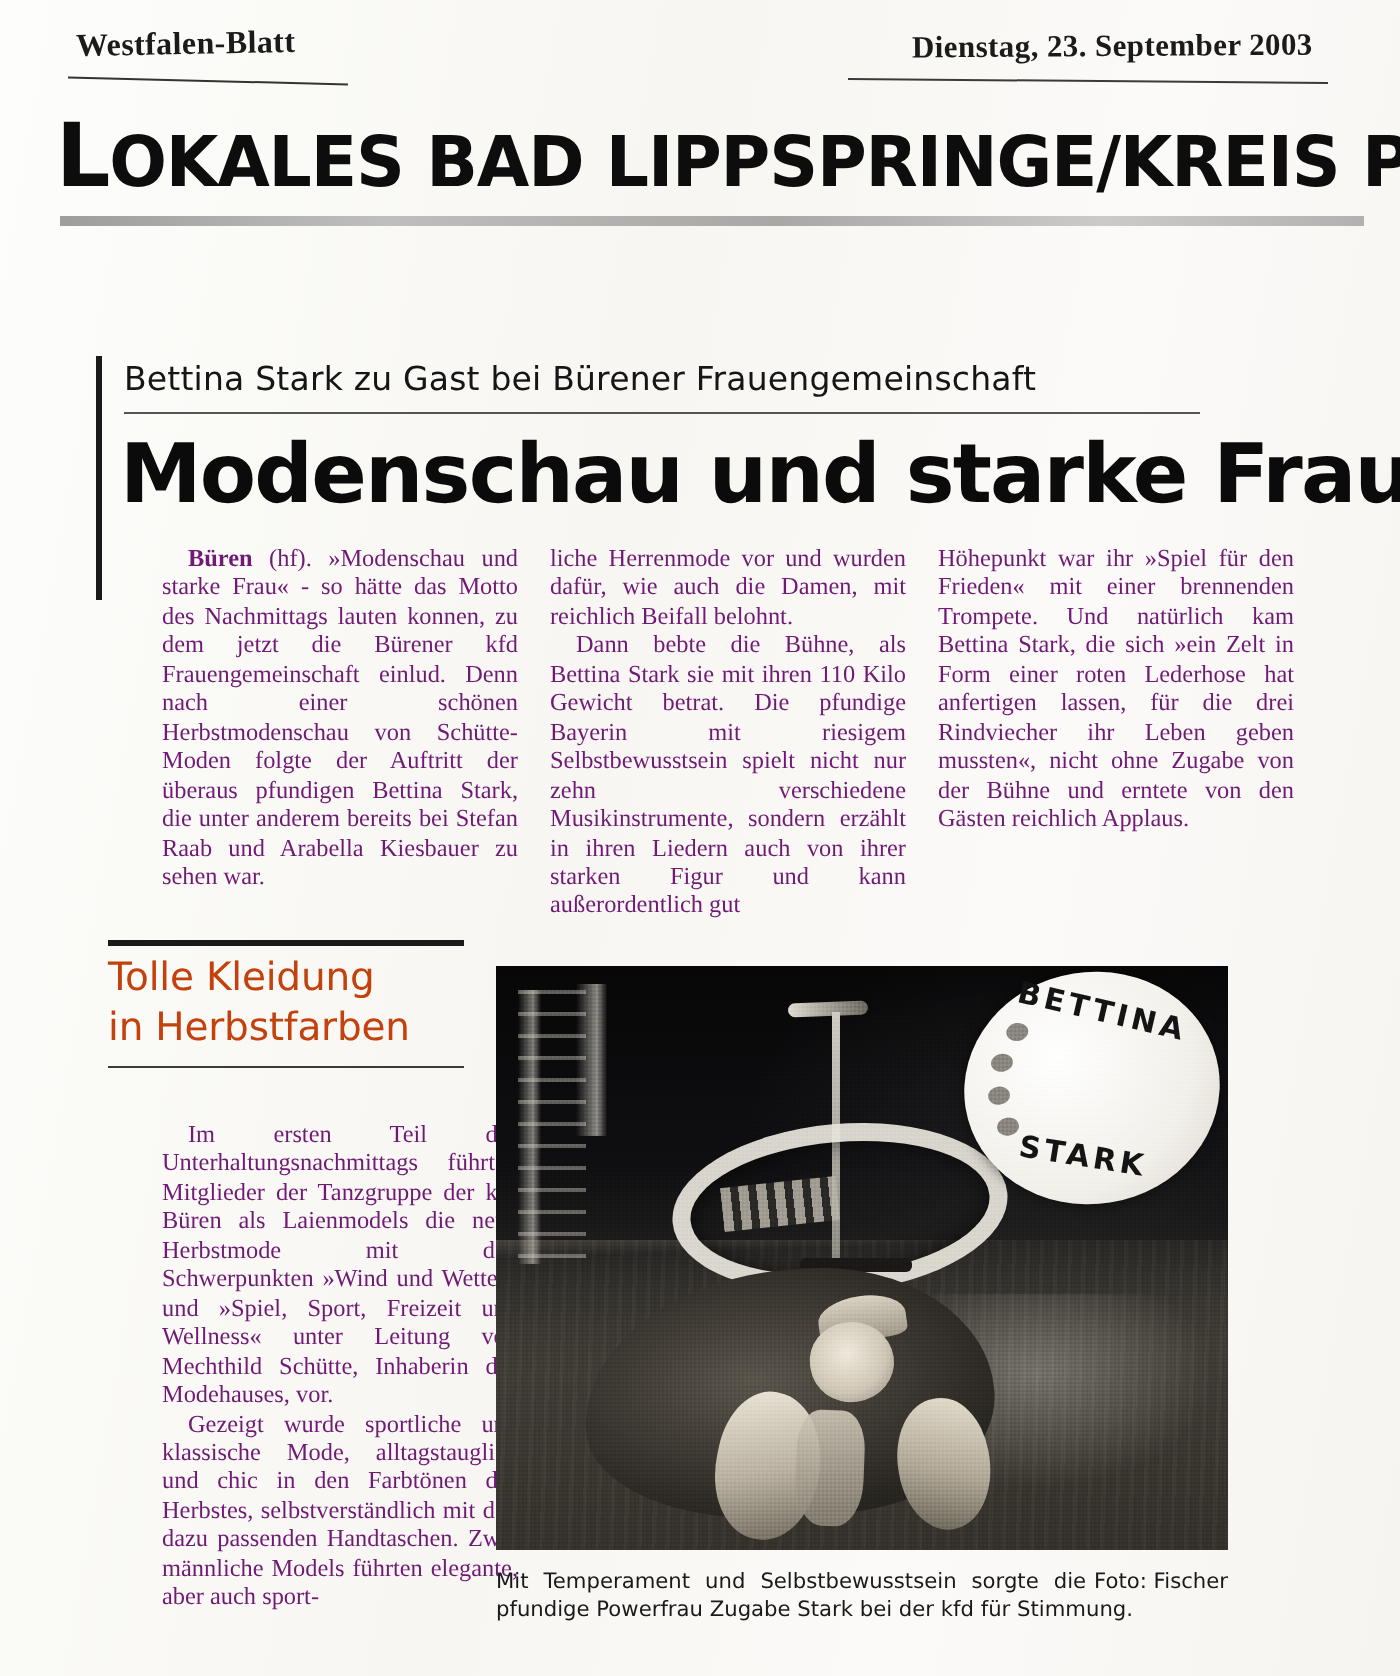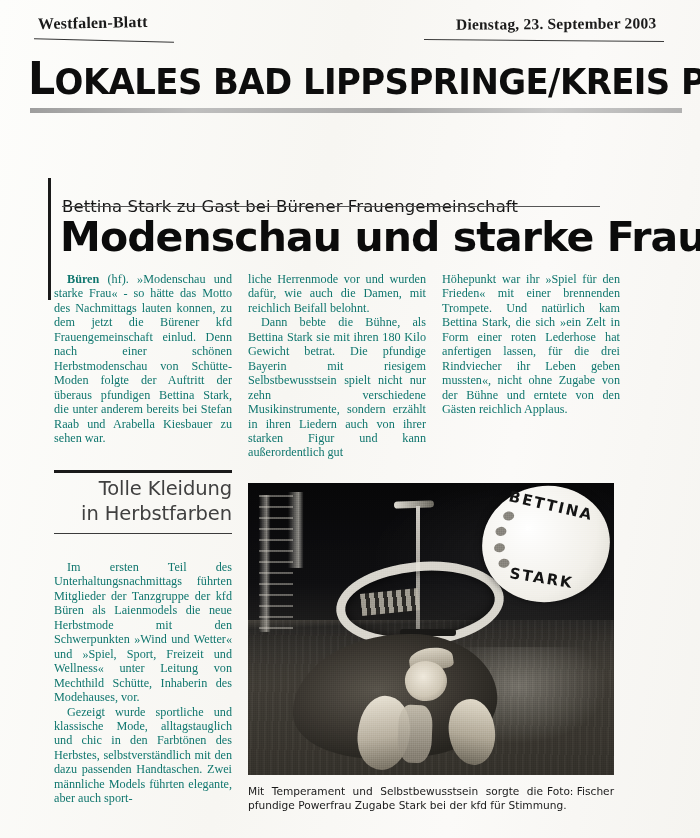--- a/index.html
+++ b/index.html
@@ -114,21 +114,20 @@
   }
   .kicker {
     position: absolute;
     left: 62px;
     top: 180px;
     font-family: "DejaVu Sans", sans-serif;
     font-size: 16.5px;
     letter-spacing: 0.1px;
     color: #161616;
     white-space: nowrap;
-    margin-top: 17px;
   }
   .kicker-rule {
     position: absolute;
     left: 62px;
     top: 206px;
     width: 538px;
     height: 0;
     border-top: 1.1px solid #555;
   }
   .headline {
@@ -145,22 +144,23 @@
   }
 
   
   .col {
     position: absolute;
     font-family: "Liberation Serif", serif;
     font-size: 12.2px;
     line-height: 14.45px;
     text-align: justify;
     text-justify: inter-word;
-    color: #0f766e;
+    color: #701a75;
     hyphens: manual;
+    margin-left: 27px;
   }
   .col p { margin: 0; }
   .col p + p { text-indent: 13px; }
   .col .lead { text-indent: 13px; }
   .dateline { font-weight: bold; }
 
   #col1-top { left: 54px;  top: 272px; width: 178px; }
   #col2-top { left: 248px; top: 272px; width: 178px; }
   #col3-top { left: 442px; top: 272px; width: 178px; }
 
@@ -169,26 +169,26 @@
     position: absolute;
     left: 54px; top: 470px;
     width: 178px; height: 3px;
     background: #1a1a1a;
   }
   .subhead {
     position: absolute;
     left: 54px;
     top: 476px;
     width: 178px;
-    text-align: right;
+    text-align: left;
     font-family: "DejaVu Sans", sans-serif;
     font-size: 19.5px;
     line-height: 25px;
     letter-spacing: -0.1px;
-    color: #404040;
+    color: #c2410c;
   }
   .sub-rule-bot {
     position: absolute;
     left: 54px; top: 533px;
     width: 178px; height: 0;
     border-top: 1.2px solid #3b3b3b;
   }
 
   #col1-bot { left: 54px; top: 560px; width: 178px; }
 
@@ -446,21 +446,21 @@
   <div class="kicker">Bettina Stark zu Gast bei Bürener Frauengemeinschaft</div>
   <div class="kicker-rule"></div>
   <div class="headline">Modenschau und starke Frau</div>
 
   <div class="col" id="col1-top">
     <p class="lead"><span class="dateline">Büren</span> <span>(hf)</span>.<span> »Modenschau und starke Frau« - so hätte das Motto des Nachmittags lauten konnen, zu dem jetzt die Bürener kfd Frauengemeinschaft einlud. Denn nach einer schönen Herbstmodenschau von Schütte-Moden folgte der Auftritt der überaus pfundigen Bettina Stark, die unter anderem bereits bei Stefan Raab und Arabella Kiesbauer zu sehen war.</span></p>
   </div>
 
   <div class="col" id="col2-top">
     <p>liche Herrenmode vor und wurden dafür, wie auch die Damen, mit reichlich Beifall belohnt.</p>
-    <p>Dann bebte die Bühne, als Bettina Stark sie mit ihren 180 Kilo Gewicht betrat. Die pfundige Bayerin mit riesigem Selbstbewusstsein spielt nicht nur zehn verschiedene Musikinstrumente, sondern erzählt in ihren Liedern auch von ihrer starken Figur und kann außerordentlich gut</p>
+    <p>Dann bebte die Bühne, als Bettina Stark sie mit ihren 110 Kilo Gewicht betrat. Die pfundige Bayerin mit riesigem Selbstbewusstsein spielt nicht nur zehn verschiedene Musikinstrumente, sondern erzählt in ihren Liedern auch von ihrer starken Figur und kann außerordentlich gut</p>
   </div>
 
   <div class="col" id="col3-top">
     <p>Höhepunkt war ihr »Spiel für den Frieden« mit einer brennenden Trompete. Und natürlich kam Bettina Stark, die sich »ein Zelt in Form einer roten Lederhose hat anfertigen lassen, für die drei Rindviecher ihr Leben geben mussten«, nicht ohne Zugabe von der Bühne und erntete von den Gästen reichlich Applaus.</p>
   </div>
 
   <div class="sub-rule-top"></div>
   <div class="subhead">
     <div>Tolle Kleidung</div>
     <div>in Herbstfarben</div>

